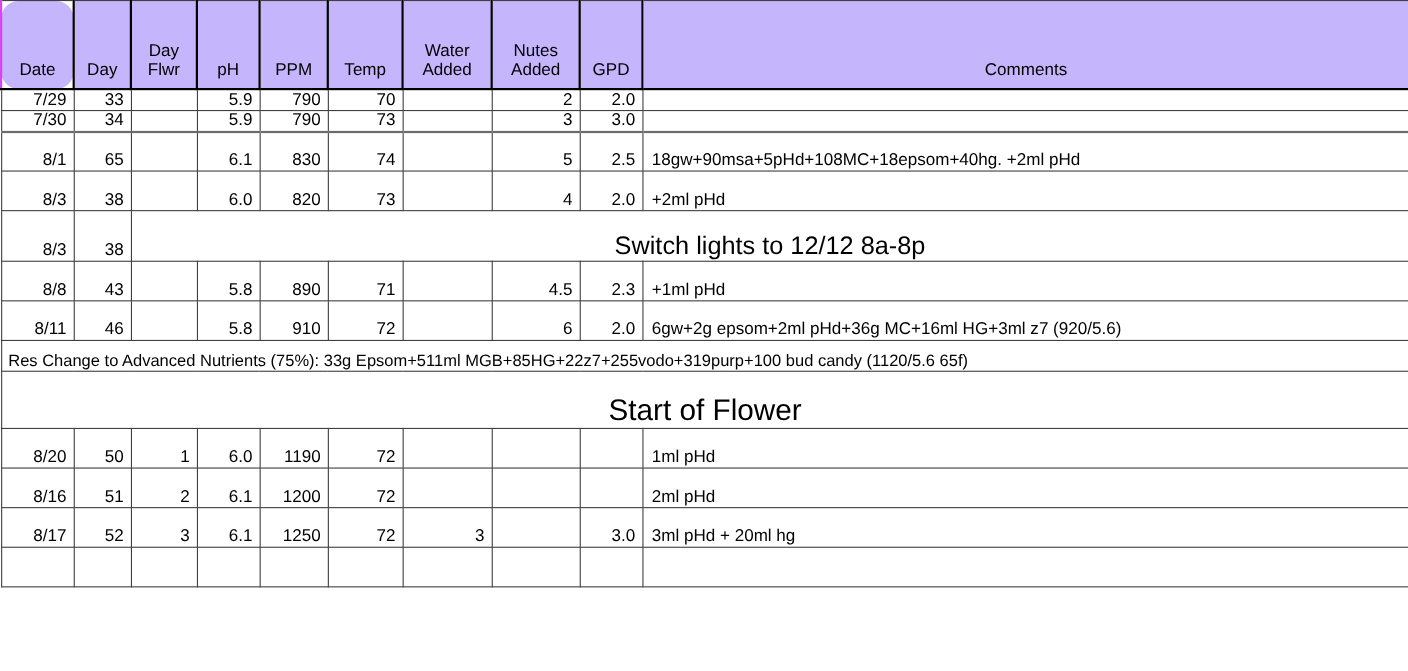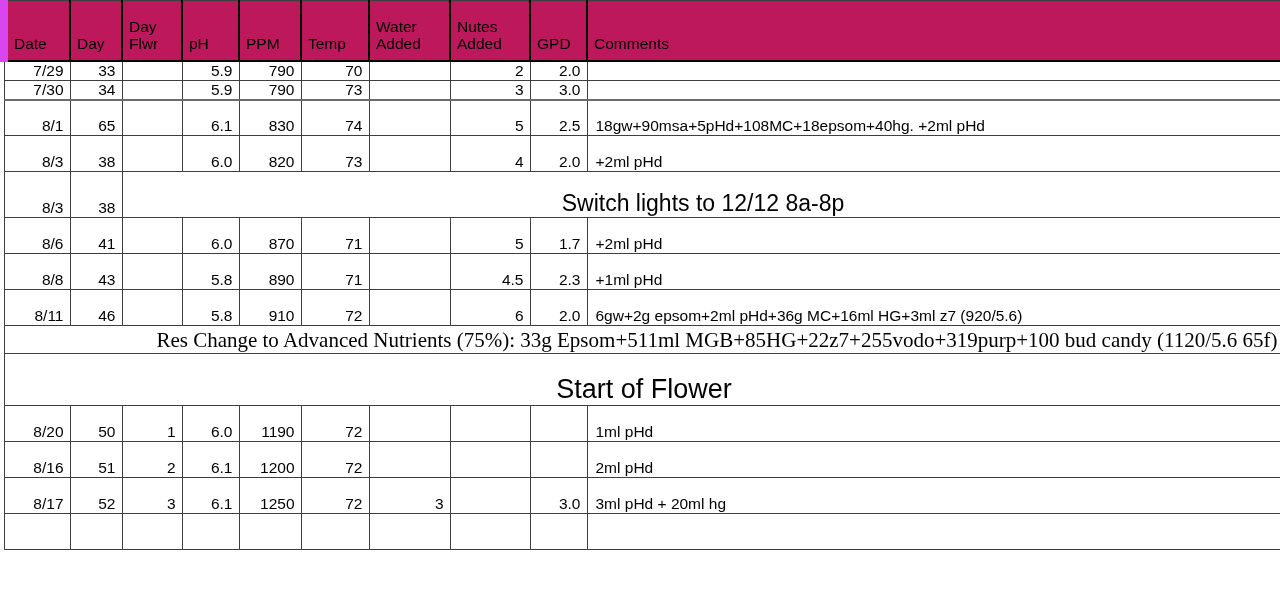--- a/index.html
+++ b/index.html
@@ -43,33 +43,33 @@
   col.c-ph { width: 57px; }
   col.c-ppm { width: 62px; }
   col.c-temp { width: 68px; }
   col.c-water { width: 81px; }
   col.c-nutes { width: 80px; }
   col.c-gpd { width: 57px; }
   col.c-comments { width: 697px; }
 
   
   tr.header-row th {
-    background: #be185d;
-    height: 60px;
+    background: #c4b5fd;
+    height: 80px;
     vertical-align: bottom;
     padding-bottom: 7px;
-    text-align: left;
+    text-align: center;
     border-left: 2px solid #000000;
     border-right: 2px solid #000000;
     border-top: 1px solid #3f3f3f;
     border-bottom: 2px solid #000000;
     font-size: 15.5px;
     line-height: 1.12;
   }
-  tr.header-row th:first-child { border-left: 8px solid #d946ef; }
+  tr.header-row th:first-child { border-left: 2px solid #d946ef; border-radius: 16px; }
   tr.header-row th.h-comments { border-right: 1px solid #3f3f3f; }
   th .hdr-two { display: block; }
 
   
   tr.data-row td { height: 36px; }
   tr.data-row.compact td { height: 18px; }
 
   td.num { text-align: right; }
   td.cmt { text-align: left; }
   td.gpd { text-align: right; background: #fcebcd; }
@@ -93,28 +93,27 @@
   tr.banner-row.tall td { height: 52px; }
 
   td.banner-side {
     text-align: right;
     vertical-align: bottom;
     padding-bottom: 4px;
   }
 
   
   td.noterow {
-    text-align: right;
-    font-size: 21px;
+    text-align: left;
+    font-size: 15px;
     padding-left: 4px;
     vertical-align: bottom;
     height: 28px;
     border-top: 1px solid #3f3f3f;
     border-bottom: 2px solid #000000;
-    font-family: Liberation Serif, serif;
   }
 </style>
 </head>
 <body>
 
 <div id="sheet">
   <table class="grid">
     <colgroup>
       <col class="c-date">
         <col class="c-day">
@@ -212,32 +211,20 @@
           <td class="num">4</td>
           <td class="gpd">2.0</td>
           <td class="cmt">+2ml pHd</td>
         </tr>
         <tr class="banner-row">
           <td class="banner-side">8/3</td>
           <td class="banner-side">38</td>
           <td class="banner" colspan="8">Switch lights to 12/12 8a-8p</td>
         </tr>
         <tr class="data-row">
-          <td class="num">8/6</td>
-          <td class="num">41</td>
-          <td class="num"></td>
-          <td class="num">6.0</td>
-          <td class="num">870</td>
-          <td class="num">71</td>
-          <td class="num"></td>
-          <td class="num">5</td>
-          <td class="gpd">1.7</td>
-          <td class="cmt">+2ml pHd</td>
-        </tr>
-        <tr class="data-row">
           <td class="num">8/8</td>
           <td class="num">43</td>
           <td class="num"></td>
           <td class="num">5.8</td>
           <td class="num">890</td>
           <td class="num">71</td>
           <td class="num"></td>
           <td class="num">4.5</td>
           <td class="gpd">2.3</td>
           <td class="cmt">+1ml pHd</td>

